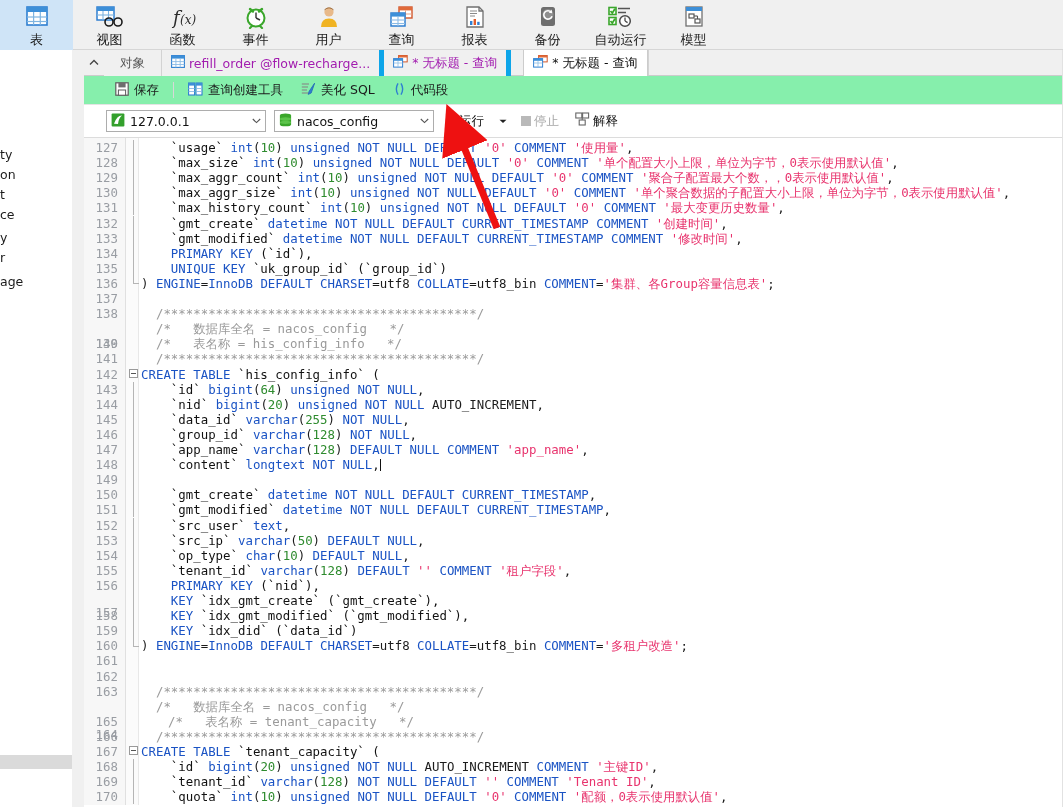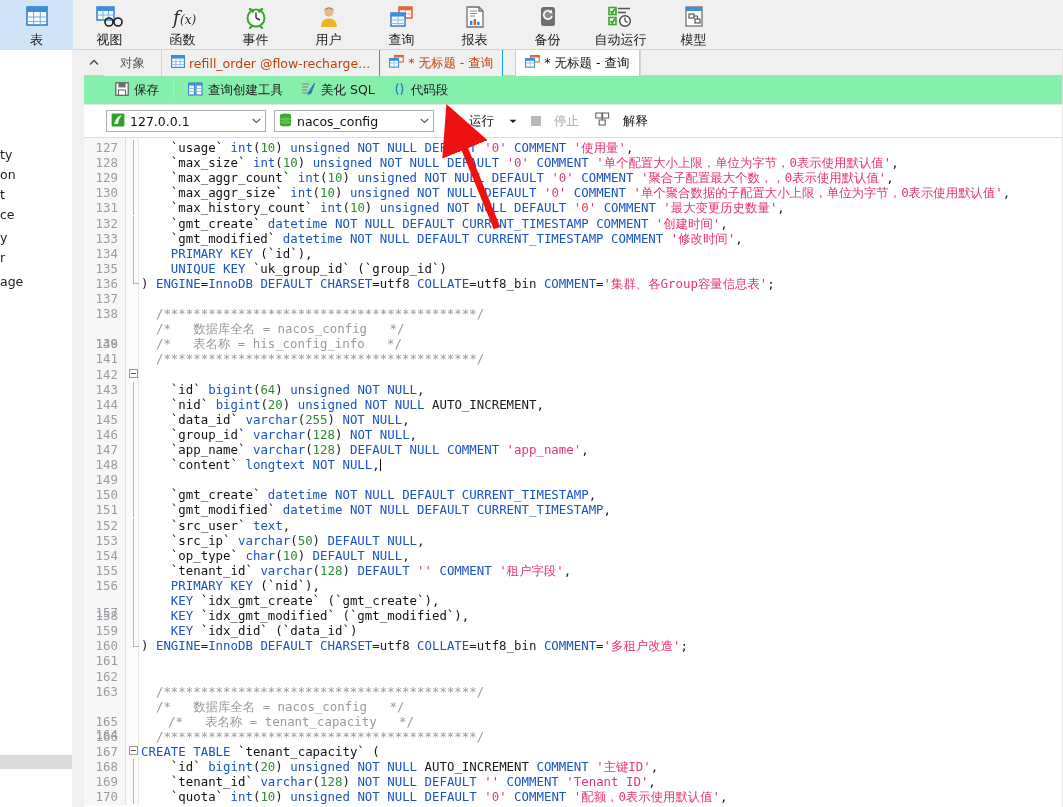--- a/index.html
+++ b/index.html
@@ -76,23 +76,23 @@
     display:flex; align-items:stretch;
   }
   .tab-caret {
     width:20px; display:flex; align-items:center; justify-content:center;
     font-size:11px; color:#333; background:#f0f0f0;
   }
   .tab {
     display:flex; align-items:center; gap:4px;
     padding:0 9px; height:26px;
     font-size:12.5px;
-    color:#c2410c;
+    color:#a21caf;
     background:#f0f0f0;
-    border-right:1px solid #0ea5e9;
+    border-right:5px solid #0ea5e9;
     font-family:"DejaVu Sans","Liberation Sans",sans-serif;
     white-space:nowrap;
     cursor:default;
   }
   .tab.obj { color:#555; border-right:1px solid #d3d3d3; padding:0 16px; }
   .tab.active {
     background:#ffffff; color:#111111;
     border-right:1px solid #cccccc; border-left:1px solid #cccccc;
     margin-left:12px;
   }
@@ -130,21 +130,21 @@
     padding:0 4px;
     font-size:12.5px; color:#111;
     font-family:"DejaVu Sans","Liberation Sans",sans-serif;
     cursor:default; position:relative;
   }
   .combo .cval { margin-left:5px; flex:1; overflow:hidden; white-space:nowrap; }
   .combo .carat {
     font-size:9px; color:#444; margin-left:2px;
   }
   .runbtn {
-    display:flex; align-items:center; gap:13px;
+    display:flex; align-items:center; gap:3px;
     height:24px; padding:0 4px;
     font-size:12.5px; color:#111;
     font-family:Liberation Mono, monospace;
     cursor:default;
   }
   .runbtn.disabled { color:#a6a6a6; }
   .tri-right {
     width:0;height:0;
     border-left:10px solid #2eb82e;
     border-top:6px solid transparent;
@@ -652,20 +652,21 @@
           <div class="line" style="top: 77.5px; position: absolute; left: 2px;"><span class="pln">    </span><span class="idn">`gmt_create`</span><span class="pln"> </span><span class="kw">datetime</span><span class="pln"> </span><span class="kw">NOT NULL</span><span class="pln"> </span><span class="kw">DEFAULT</span><span class="pln"> </span><span class="kw">CURRENT_TIMESTAMP</span><span class="pln"> </span><span class="kw">COMMENT</span><span class="pln"> </span><span class="str">'创建时间'</span><span class="pln">,</span></div>
           <div class="line" style="top: 92.6px; position: absolute; left: 2px;"><span class="pln">    </span><span class="idn">`gmt_modified`</span><span class="pln"> </span><span class="kw">datetime</span><span class="pln"> </span><span class="kw">NOT NULL</span><span class="pln"> </span><span class="kw">DEFAULT</span><span class="pln"> </span><span class="kw">CURRENT_TIMESTAMP</span><span class="pln"> </span><span class="kw">COMMENT</span><span class="pln"> </span><span class="str">'修改时间'</span><span class="pln">,</span></div>
           <div class="line" style="top: 107.7px; position: absolute; left: 2px;"><span class="pln">    </span><span class="kw">PRIMARY KEY</span><span class="idn"> (`id`),</span></div>
           <div class="line" style="top: 122.8px; position: absolute; left: 2px;"><span class="pln">    </span><span class="kw">UNIQUE KEY</span><span class="idn"> `uk_group_id` (`group_id`)</span></div>
           <div class="line" style="top: 137.9px; position: absolute; left: 2px;"><span class="pln">) </span><span class="kw">ENGINE</span><span class="pln">=</span><span class="kw">InnoDB</span><span class="pln"> </span><span class="kw">DEFAULT</span><span class="pln"> </span><span class="kw">CHARSET</span><span class="pln">=utf8 </span><span class="kw">COLLATE</span><span class="pln">=utf8_bin </span><span class="kw">COMMENT</span><span class="pln">=</span><span class="str">'集群、各Group容量信息表'</span><span class="pln">;</span></div>
           <div class="line" style="top: 153px; position: absolute; left: 2px;"></div>
           <div class="line" style="top: 168.1px; position: absolute; left: 2px;"><span class="cmt">  /******************************************/</span></div>
           <div class="line" style="top: 183.2px; position: absolute; left: 2px;"><span class="cmt">  /*   数据库全名 = nacos_config   */</span></div>
           <div class="line" style="top: 198.3px; position: absolute; left: 2px;"><span class="cmt">  /*   表名称 = his_config_info   */</span></div>
           <div class="line" style="top: 213.4px; position: absolute; left: 2px;"><span class="cmt">  /******************************************/</span></div>
+          <div class="line" style="top: 228.5px; position: absolute; left: 2px;"><span class="kw">CREATE TABLE</span><span class="idn"> `his_config_info` (</span></div>
           <div class="line" style="top: 243.6px; position: absolute; left: 2px;"><span class="pln">    </span><span class="idn">`id`</span><span class="pln"> </span><span class="kw">bigint</span><span class="pln">(</span><span class="num">64</span><span class="pln">) </span><span class="kw">unsigned</span><span class="pln"> </span><span class="kw">NOT NULL</span><span class="pln">,</span></div>
           <div class="line" style="top: 258.7px; position: absolute; left: 2px;"><span class="pln">    </span><span class="idn">`nid`</span><span class="pln"> </span><span class="kw">bigint</span><span class="pln">(</span><span class="num">20</span><span class="pln">) </span><span class="kw">unsigned</span><span class="pln"> </span><span class="kw">NOT NULL</span><span class="pln"> AUTO_INCREMENT,</span></div>
           <div class="line" style="top: 273.8px; position: absolute; left: 2px;"><span class="pln">    </span><span class="idn">`data_id`</span><span class="pln"> </span><span class="kw">varchar</span><span class="pln">(</span><span class="num">255</span><span class="pln">) </span><span class="kw">NOT NULL</span><span class="pln">,</span></div>
           <div class="line" style="top: 288.9px; position: absolute; left: 2px;"><span class="pln">    </span><span class="idn">`group_id`</span><span class="pln"> </span><span class="kw">varchar</span><span class="pln">(</span><span class="num">128</span><span class="pln">) </span><span class="kw">NOT NULL</span><span class="pln">,</span></div>
           <div class="line" style="top: 304px; position: absolute; left: 2px;"><span class="pln">    </span><span class="idn">`app_name`</span><span class="pln"> </span><span class="kw">varchar</span><span class="pln">(</span><span class="num">128</span><span class="pln">) </span><span class="kw">DEFAULT NULL</span><span class="pln"> </span><span class="kw">COMMENT</span><span class="pln"> </span><span class="str">'app_name'</span><span class="pln">,</span></div>
           <div class="line" style="top: 319.1px; position: absolute; left: 2px;"><span class="pln">    </span><span class="idn">`content`</span><span class="pln"> </span><span class="kw">longtext</span><span class="pln"> </span><span class="kw">NOT NULL</span><span class="pln">,</span><span class="caret"></span></div>
           <div class="line" style="top: 349.3px; position: absolute; left: 2px;"><span class="pln">    </span><span class="idn">`gmt_create`</span><span class="pln"> </span><span class="kw">datetime</span><span class="pln"> </span><span class="kw">NOT NULL</span><span class="pln"> </span><span class="kw">DEFAULT</span><span class="pln"> </span><span class="kw">CURRENT_TIMESTAMP</span><span class="pln">,</span></div>
           <div class="line" style="top: 364.4px; position: absolute; left: 2px;"><span class="pln">    </span><span class="idn">`gmt_modified`</span><span class="pln"> </span><span class="kw">datetime</span><span class="pln"> </span><span class="kw">NOT NULL</span><span class="pln"> </span><span class="kw">DEFAULT</span><span class="pln"> </span><span class="kw">CURRENT_TIMESTAMP</span><span class="pln">,</span></div>
           <div class="line" style="top: 379.5px; position: absolute; left: 2px;"><span class="pln">    </span><span class="idn">`src_user`</span><span class="pln"> </span><span class="kw">text</span><span class="pln">,</span></div>
           <div class="line" style="top: 394.6px; position: absolute; left: 2px;"><span class="pln">    </span><span class="idn">`src_ip`</span><span class="pln"> </span><span class="kw">varchar</span><span class="pln">(</span><span class="num">50</span><span class="pln">) </span><span class="kw">DEFAULT NULL</span><span class="pln">,</span></div>

